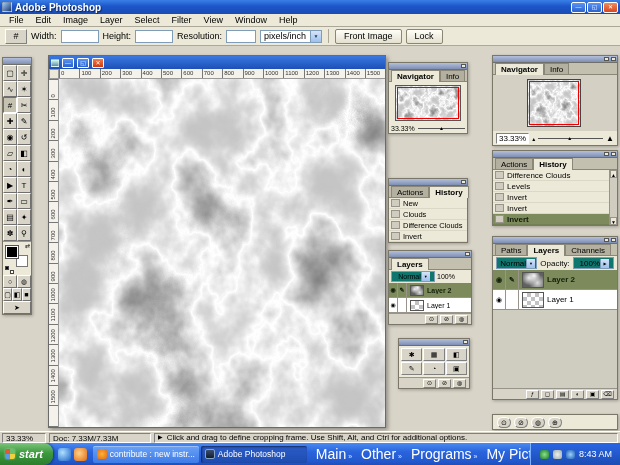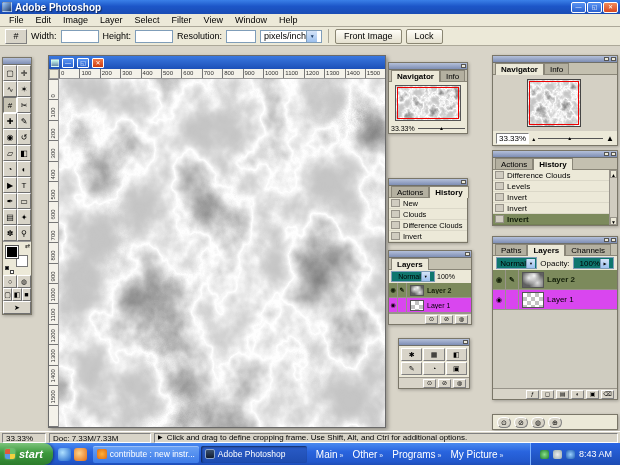--- a/index.html
+++ b/index.html
@@ -16,21 +16,21 @@
 .tb-btn.close{background:linear-gradient(#f08a5a,#d84820)}
 
 
 .mb{position:absolute;left:0;top:14px;width:620px;height:13px;background:#ece9d8;border-bottom:1px solid #aca899;display:flex;align-items:center;padding-left:3px}
 .mitem{padding:0 6px;font-size:9px;white-space:nowrap}
 
 
 .ob{position:absolute;left:0;top:27px;width:620px;height:19px;background:#ece9d8;border-bottom:1px solid #aca899;display:flex;align-items:center;gap:4px;padding:0 5px;font-size:9px}
 .toolprev{width:22px;height:15px;border:1px solid;border-color:#fff #808080 #808080 #fff;background:#d8d4c8;text-align:center;line-height:13px;font-size:9px;flex:none}
 .ob input{width:38px;height:13px;border:1px solid #7f9db9;font-size:9px;padding:0 2px;font-family:"Liberation Sans",sans-serif}
-.ob .sel{width:62px;height:13px;border:1px solid #7f9db9;background:#fff;display:flex;align-items:center;justify-content:flex-start;padding-left:3px}
+.ob .sel{width:62px;height:13px;border:1px solid #7f9db9;background:#fff;display:flex;align-items:center;justify-content:space-between;padding-left:3px}
 .ob .da{width:11px;height:11px;background:linear-gradient(#d6e4f8,#9cc0ee);font-size:5px;text-align:center;line-height:11px;color:#1c3c66;border-left:1px solid #7f9db9}
 .ob .btn{height:15px;padding:0 8px;border:1px solid #8a8673;border-radius:2px;background:linear-gradient(#fffef8,#e4e0cf);font-size:9px;line-height:13px;white-space:nowrap}
 .ob .sep{width:1px;height:14px;background:#aca899;margin:0 2px}
 .lbl{white-space:nowrap}
 
 
 .pal{position:absolute;background:#ece9d8;border:1px solid #7a7668;box-shadow:1px 1px 3px #00000044}
 .pal-tb{height:7px;background:linear-gradient(#b4c0da,#7e8eb4);border-bottom:1px solid #70706a;position:relative}
 .pbtn{position:absolute;top:1px;width:5px;height:4px;background:#ece9d8;border:1px solid #555}
 .toolbox{left:2px;top:57px;width:30px}
@@ -107,21 +107,21 @@
 .sarr{height:8px;font-size:5px;text-align:center;line-height:8px;background:#ece9d8;border:1px solid #98948a}
 .dock-layers{left:492px;top:236px;width:126px}
 .blendrow{display:flex;align-items:center;gap:3px;padding:1px 3px;height:14px;font-size:8px}
 .blendrow .selbox{width:48px;height:12px;font-size:8px}
 .opbox{width:36px;height:12px;font-size:8px}
 .lockrow{display:flex;align-items:center;gap:4px;padding:0 3px;height:12px;font-size:8px;border-bottom:1px solid #98948a}
 .lockgrp{display:flex;align-items:center;gap:1px}
 .cb{width:7px;height:7px;border:1px solid #666;background:#fff;display:inline-block}
 .lg{font-size:6px}
 .layerlist{height:118px;background:#cfccc0;overflow:hidden}
-.lrow{display:flex;align-items:center;height:20px;border-bottom:1px solid #98948a;font-size:8px;background:#d946ef}
+.lrow{display:flex;align-items:center;height:20px;border-bottom:1px solid #98948a;font-size:8px;background:#ffffff}
 .lrow .eye{width:13px;align-self:stretch;border-right:1px solid #98948a;text-align:center;line-height:20px;font-size:7px}
 .lrow .pbx{width:13px;align-self:stretch;border-right:1px solid #98948a;text-align:center;line-height:20px;font-size:7px}
 .lthumb{width:22px;height:16px;border:1px solid #555;margin:0 3px;flex:none;background:#999}
 .lname{white-space:nowrap;overflow:hidden}
 .lrow.selected{background:#7c8a5c;font-weight:bold;color:#14200a}
 .thumb-checker .lthumb{background:conic-gradient(#c2c2c2 25%,#fff 0 50%,#c2c2c2 0 75%,#fff 0) 0 0/8px 8px}
 .thumb-clouds .lthumb{background:radial-gradient(circle at 30% 35%,#eee,transparent 45%),radial-gradient(circle at 72% 70%,#ddd,transparent 50%),radial-gradient(circle at 55% 20%,#fff,transparent 40%),#606060}
 .dock-strip{left:492px;top:414px;width:126px;height:16px;display:flex;align-items:center;gap:3px;padding:0 4px}
 .dock-strip .pfbtn{width:14px;height:11px;line-height:9px;font-size:7px;border-radius:6px}
 
@@ -140,21 +140,21 @@
 .ql{display:flex;gap:3px;padding:0 5px;align-items:center;flex:none}
 .qlicon{width:13px;height:13px;border-radius:3px}
 .qlicon.ie{background:radial-gradient(circle at 35% 35%,#aee0ff,#1c62c8)}
 .qlicon.media{background:radial-gradient(circle at 40% 40%,#ffd28a,#e06a10)}
 .tasksrow{display:flex;flex:none}
 .task{width:106px;height:17px;margin:0 1px;border-radius:2px;background:linear-gradient(#6aa2f5,#3d7be8);box-shadow:inset 0 1px #ffffff55;display:flex;align-items:center;gap:3px;padding:0 4px;color:#fff;font-size:8.5px;overflow:hidden;white-space:nowrap}
 .task.selected{background:linear-gradient(#2a5cc8,#1e4cb0);box-shadow:inset 1px 1px 2px #00000088}
 .ticon{width:10px;height:10px;flex:none;border-radius:2px;background:#ccc}
 .task[data-name="taskbar-task-contribute"] .ticon{background:radial-gradient(#ffb13b,#e06a10)}
 .task[data-name="taskbar-task-photoshop"] .ticon{background:linear-gradient(#39506e,#101c30);border:1px solid #8aa4c8}
-.tlinks{display:flex;gap:9px;color:#fff;font-size:10px;margin-left:8px;align-items:center;flex:1;overflow:hidden}
+.tlinks{display:flex;gap:9px;color:#fff;font-size:14px;margin-left:8px;align-items:center;flex:1;overflow:hidden}
 .tlink{white-space:nowrap}
 .tlink::after{content:" »";font-size:7px;opacity:.85}
 .tray{height:22px;background:linear-gradient(#2a66e4,#1c4cb4);border-left:1px solid #7ab0ff;display:flex;align-items:center;gap:4px;padding:0 8px 0 9px;color:#fff;flex:none}
 .trico{width:9px;height:9px;border-radius:2px}
 .trico.shield{background:radial-gradient(#8ae08a,#1c7c2c)}
 .trico.speaker{background:radial-gradient(#eee,#9aa)}
 .trico.net{background:radial-gradient(#9ad0ff,#1c5ab0)}
 .time{font-size:9px}
 </style>
 </head>

